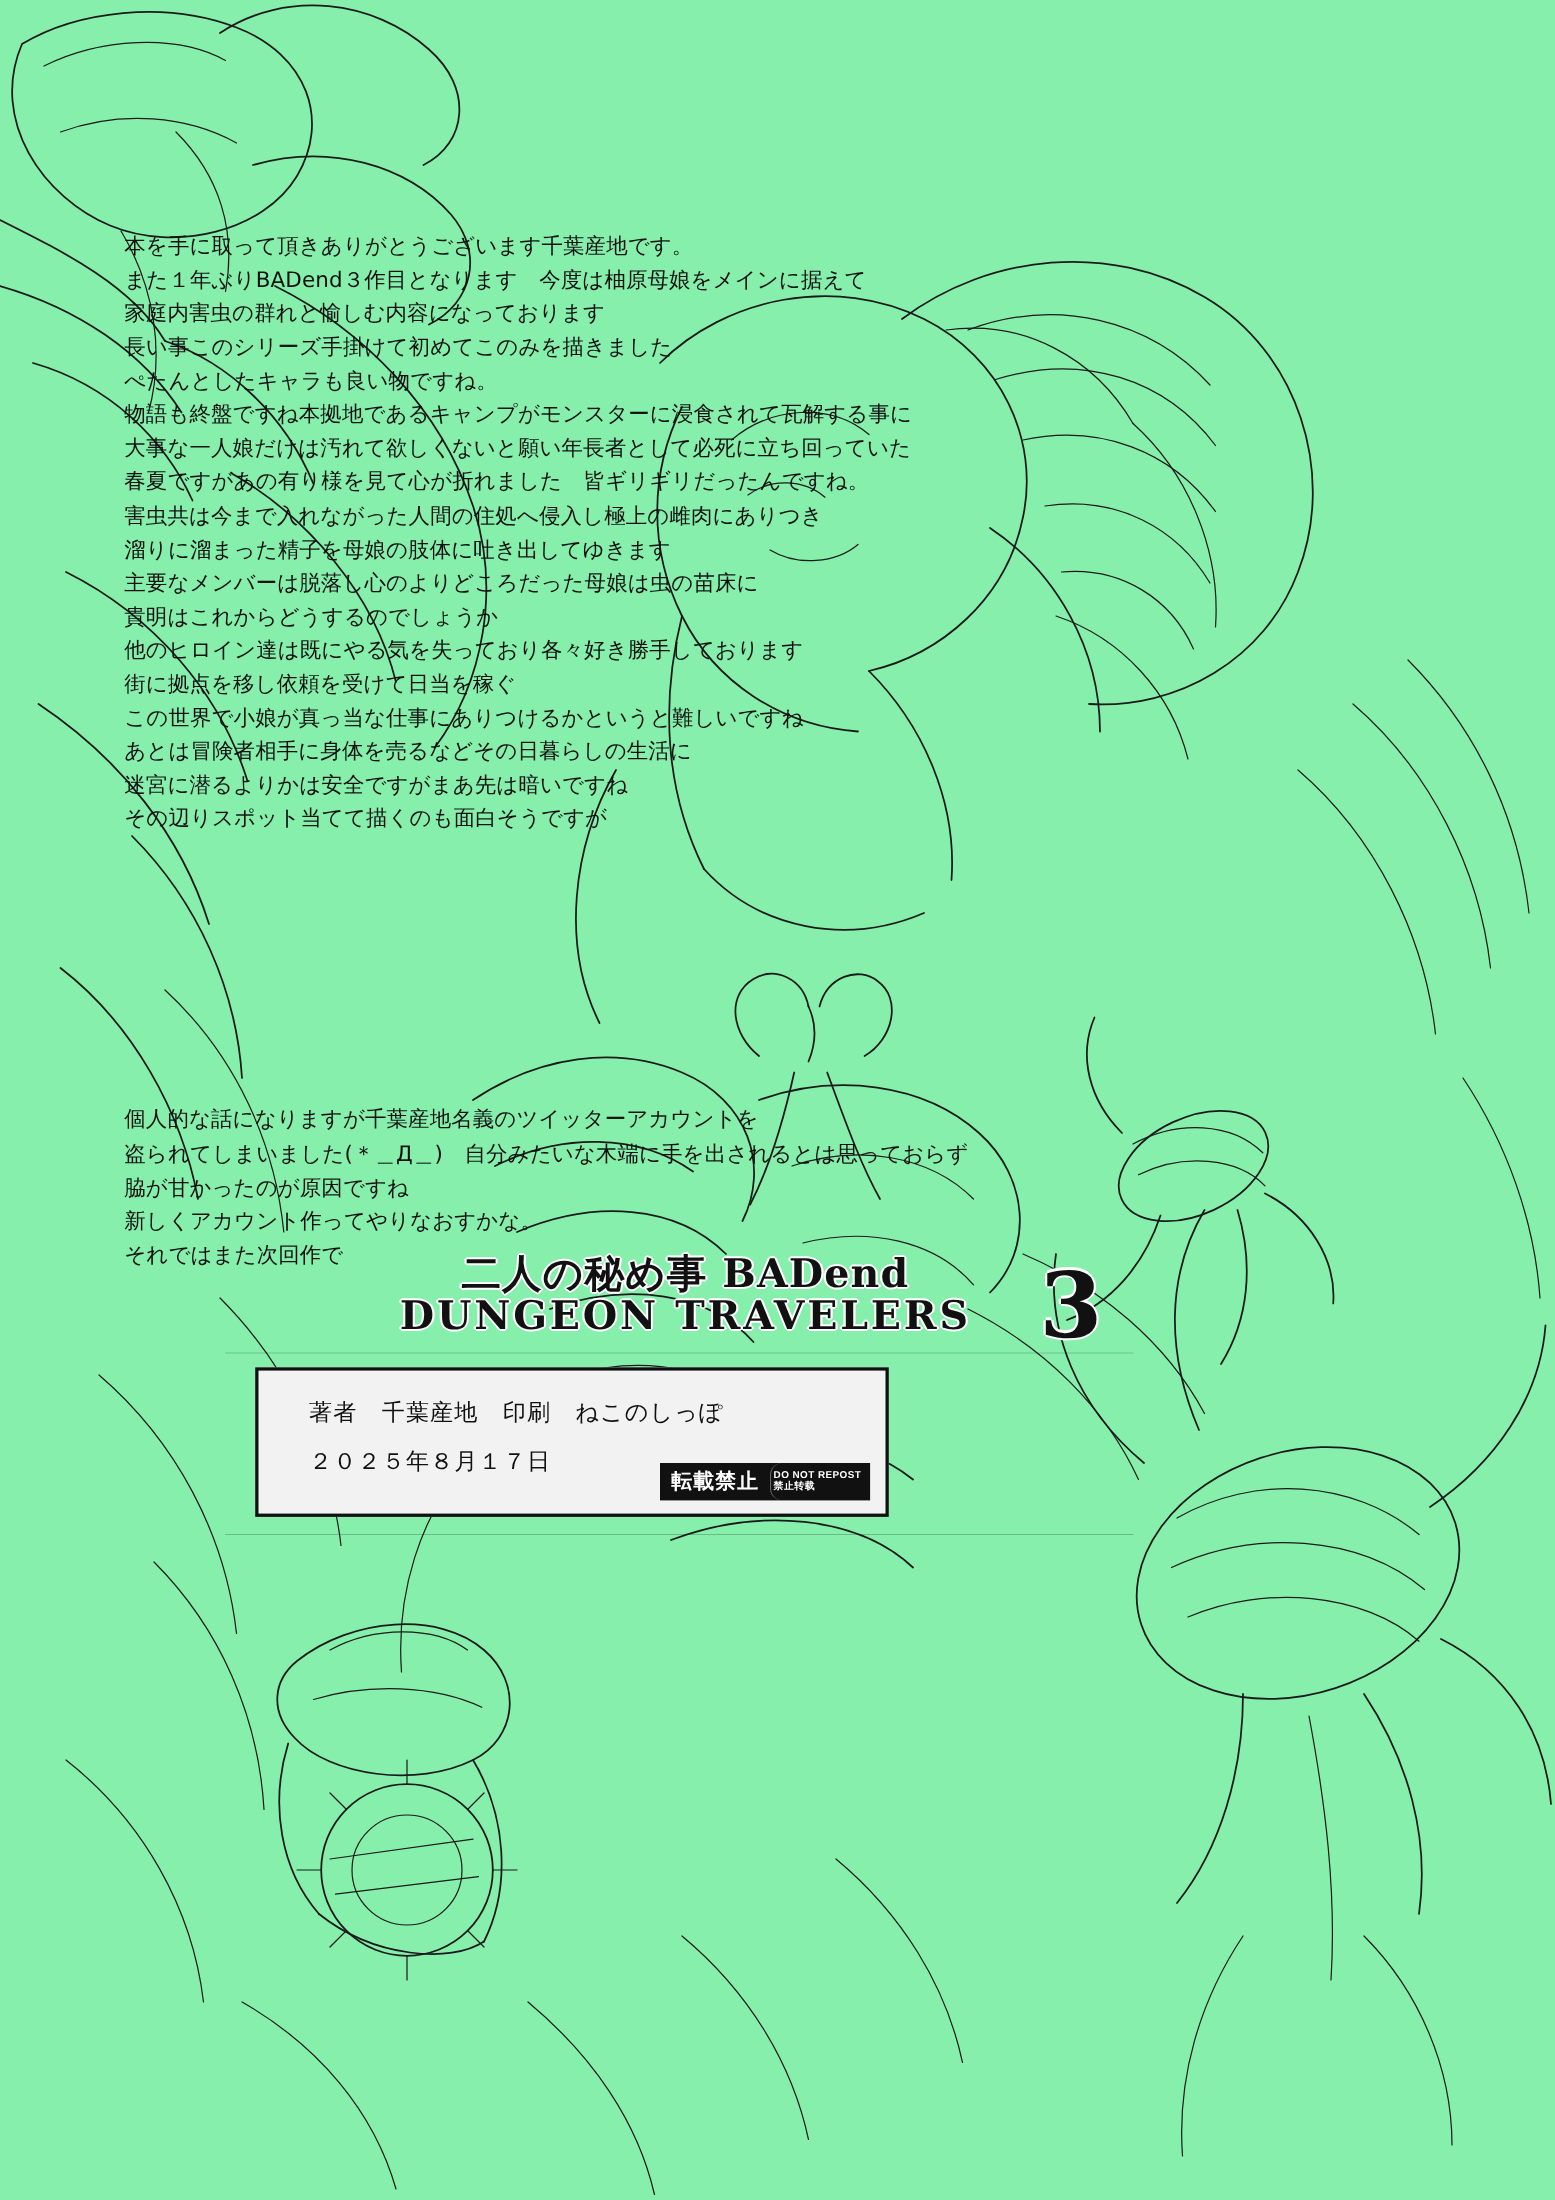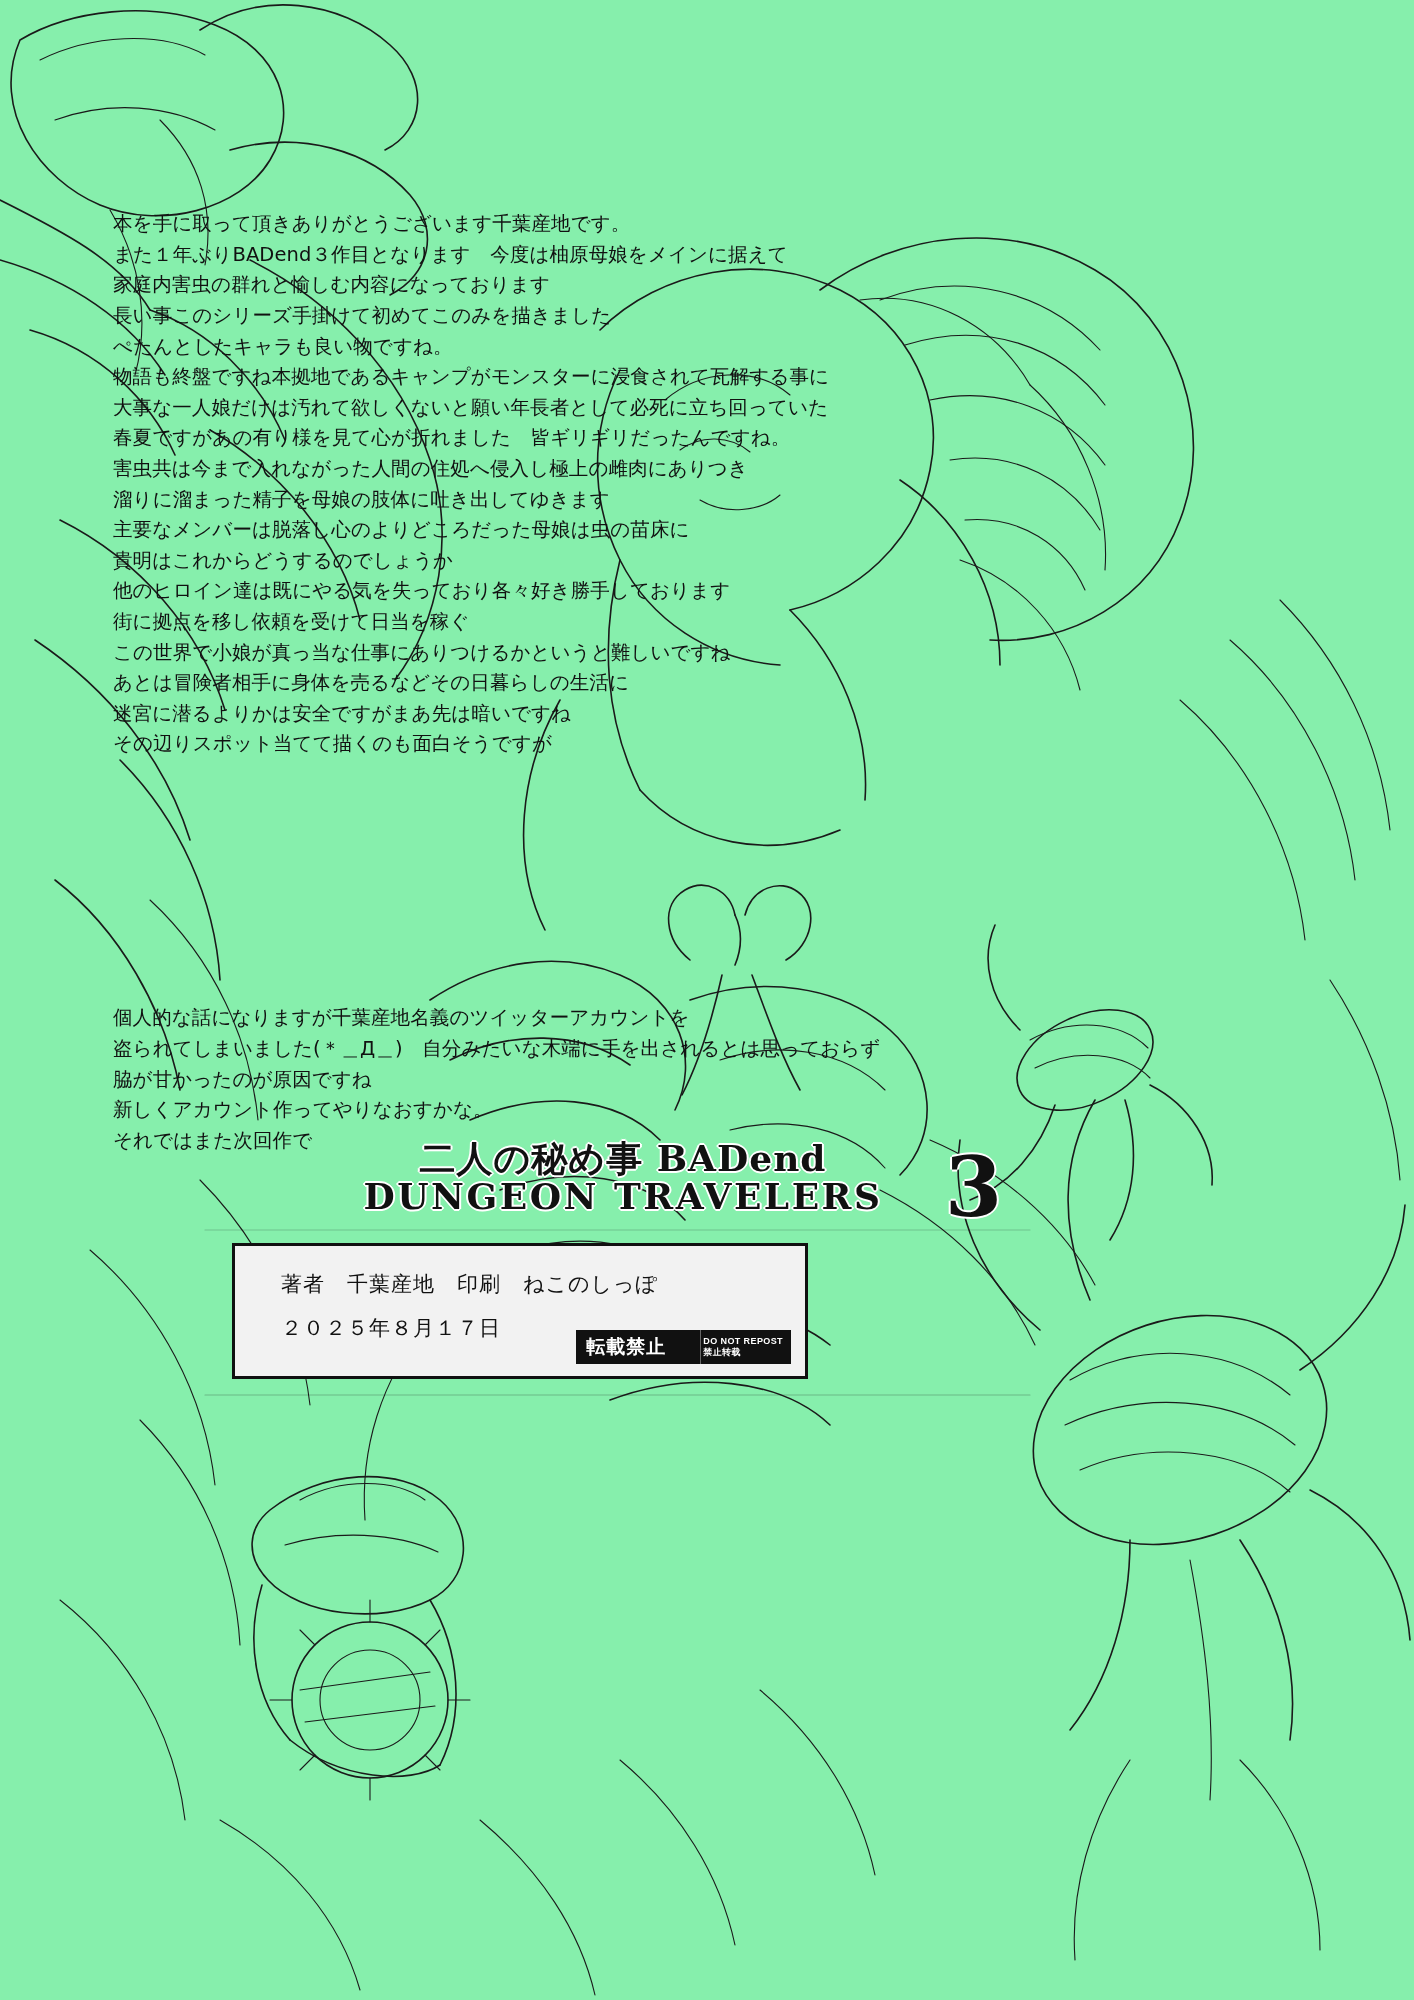--- a/index.html
+++ b/index.html
@@ -137,37 +137,37 @@
   #norepost {
     position: absolute;
     right: 14px;
     bottom: 12px;
     height: 34px;
     display: flex;
     align-items: stretch;
     background: #111;
     color: #fff;
     padding: 0;
-    gap: 24px;
   }
   #norepost .jp {
     display: flex;
     align-items: center;
     padding: 0 10px;
     font-family: "DejaVu Sans", "Liberation Sans", sans-serif;
     font-size: 19px;
     font-weight: bold;
     letter-spacing: 1px;
   }
   #norepost .en {
     display: flex;
     flex-direction: column;
     justify-content: center;
     padding: 0 8px 0 2px;
     border-left: 1px solid #666;
+    border-radius: 11px;
   }
   #norepost .en span {
     font-family: "Liberation Sans", sans-serif;
     font-size: 9px;
     font-weight: bold;
     line-height: 11px;
     letter-spacing: 0.4px;
     white-space: nowrap;
   }
   #norepost .en .cn {

